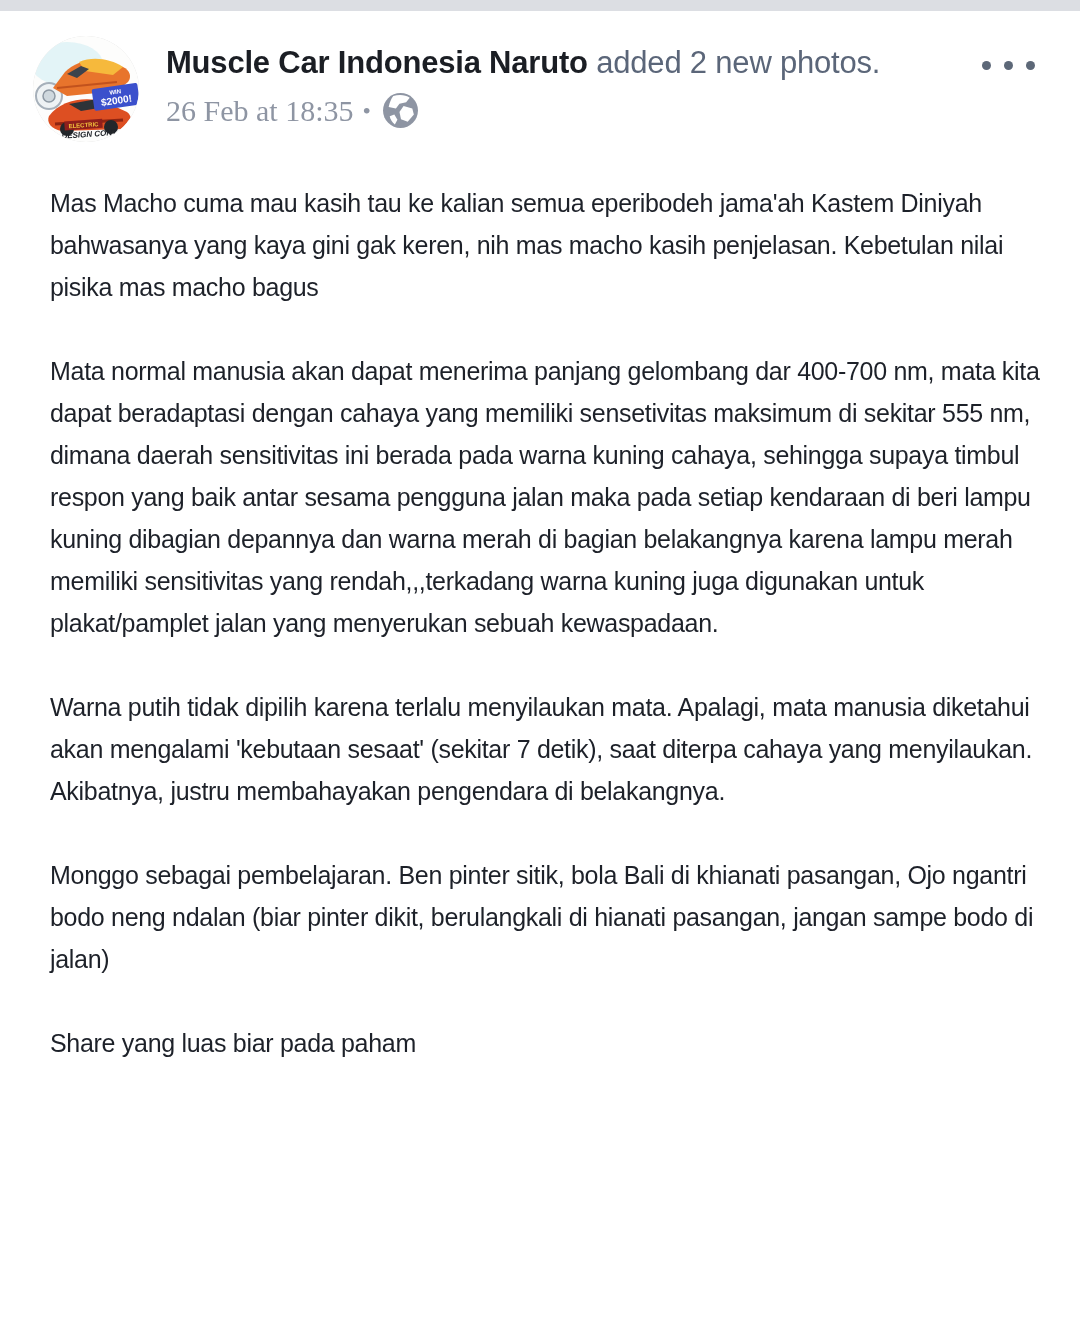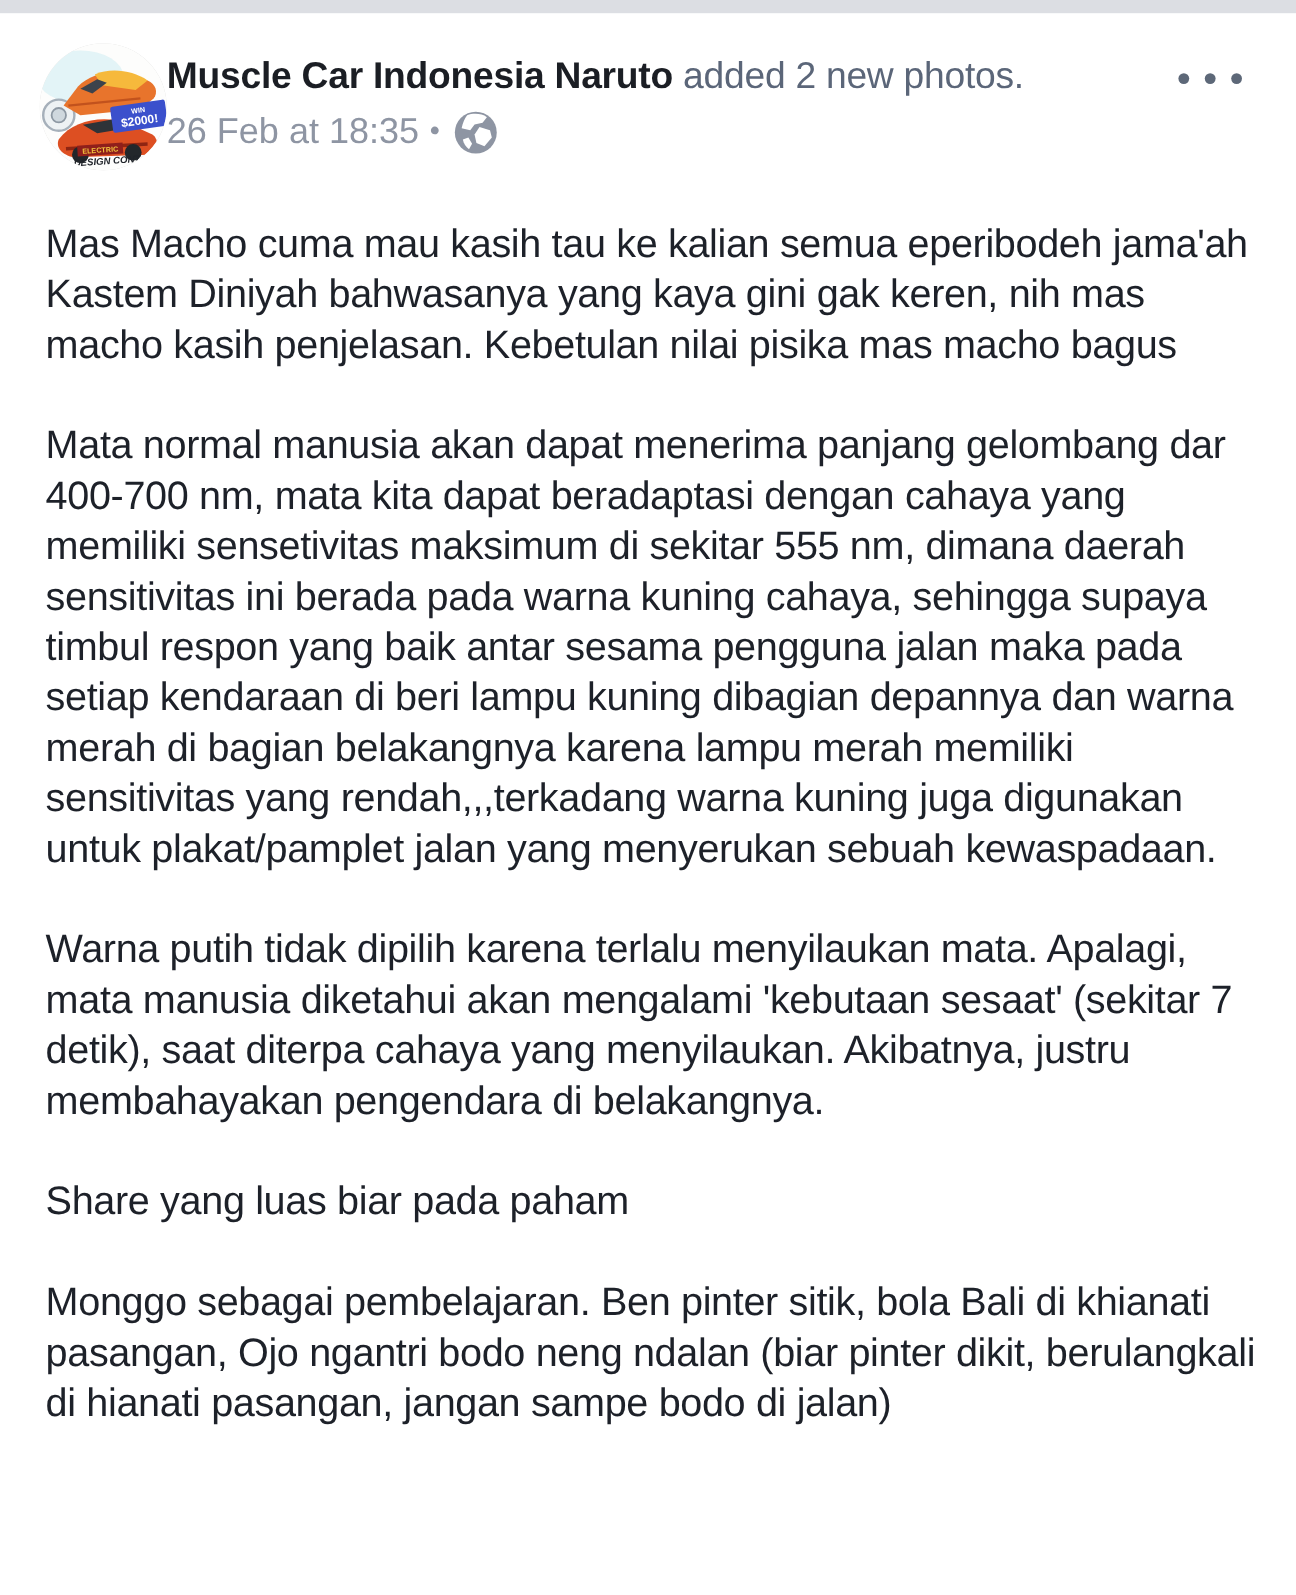--- a/index.html
+++ b/index.html
@@ -21,49 +21,49 @@
   .avatar {
     width: 106px; height: 106px;
     border-radius: 50%;
     overflow: hidden;
     flex: 0 0 auto;
     box-shadow: inset 0 0 0 1px rgba(0,0,0,.10);
     background: #fdfdfc;
   }
   .avatar svg { display: block; }
 
-  .header-text { flex: 1 1 auto; padding-top: 8px; min-width: 0; }
+  .header-text { margin-left: 27px; flex: 1 1 auto; padding-top: 8px; min-width: 0; }
   .name-line { font-size: 31px; line-height: 37px; letter-spacing: -0.2px; }
   .author-name { font-weight: bold; color: #1b1e24; cursor: pointer; }
   .action-text { color: #5b6679; }
   .meta-line {
     margin-top: 11px;
-    display: flex; 
+    display: flex; align-items: center;
     color: #8e95a3;
-    font-size: 30px; line-height: 36px;
+    font-size: 30px; line-height: 36px; font-family: Liberation Serif, serif;
   }
   .meta-sep { margin: 0 11px 0 9px; font-size: 24px; color: #8e95a3; }
   .globe-wrap { width: 37px; height: 37px; }
   .globe-wrap svg { display: block; }
 
   .menu-btn {
     display: flex; gap: 13px;
     padding-top: 25px; margin-left: 20px;
     flex: 0 0 auto;
     cursor: pointer;
   }
   .menu-btn .dot { width: 9px; height: 9px; border-radius: 50%; background: #5d6878; }
 
   .post-body { padding: 40px 34px 0 34px; }
   .post-paragraph {
-    font-size: 33px;
+    font-size: 25px;
     line-height: 42px;
     letter-spacing: -0.3px;
     color: #1d2129;
-    margin: 0 0 42px 4px;
+    margin: 0 0 42px 16px;
   }
   .post-paragraph:last-child { margin-bottom: 0; }
 </style>
 </head>
 <body>
 
 <div class="top-bar"></div>
 
 <div class="post-header">
 
@@ -125,15 +125,15 @@
     <span class="dot"></span>
     <span class="dot"></span>
     <span class="dot"></span>
   </div>
 </div>
 
 <div class="post-body">
     <p class="post-paragraph">Mas Macho cuma mau kasih tau ke kalian semua eperibodeh jama'ah Kastem Diniyah bahwasanya yang kaya gini gak keren, nih mas macho kasih penjelasan. Kebetulan nilai pisika mas macho bagus</p>
     <p class="post-paragraph">Mata normal manusia akan dapat menerima panjang gelombang dar 400-700 nm, mata kita dapat beradaptasi dengan cahaya yang memiliki sensetivitas maksimum di sekitar 555 nm, dimana daerah sensitivitas ini berada pada warna kuning cahaya, sehingga supaya timbul respon yang baik antar sesama pengguna jalan maka pada setiap kendaraan di beri lampu kuning dibagian depannya dan warna merah di bagian belakangnya karena lampu merah memiliki sensitivitas yang rendah,,,terkadang warna kuning juga digunakan untuk plakat/pamplet jalan yang menyerukan sebuah kewaspadaan.</p>
     <p class="post-paragraph">Warna putih tidak dipilih karena terlalu menyilaukan mata. Apalagi, mata manusia diketahui akan mengalami 'kebutaan sesaat' (sekitar 7 detik), saat diterpa cahaya yang menyilaukan. Akibatnya, justru membahayakan pengendara di belakangnya.</p>
+    <p class="post-paragraph">Monggo sebagai pembelajaran. Ben pinter sitik, bola Bali di khianati pasangan, Ojo ngantri bodo neng ndalan (biar pinter dikit, berulangkali di hianati pasangan, jangan sampe bodo di jalan)</p>
     <p class="post-paragraph">Share yang luas biar pada paham</p>
-    <p class="post-paragraph">Monggo sebagai pembelajaran. Ben pinter sitik, bola Bali di khianati pasangan, Ojo ngantri bodo neng ndalan (biar pinter dikit, berulangkali di hianati pasangan, jangan sampe bodo di jalan)</p>
   </div>
 
 </body></html>

